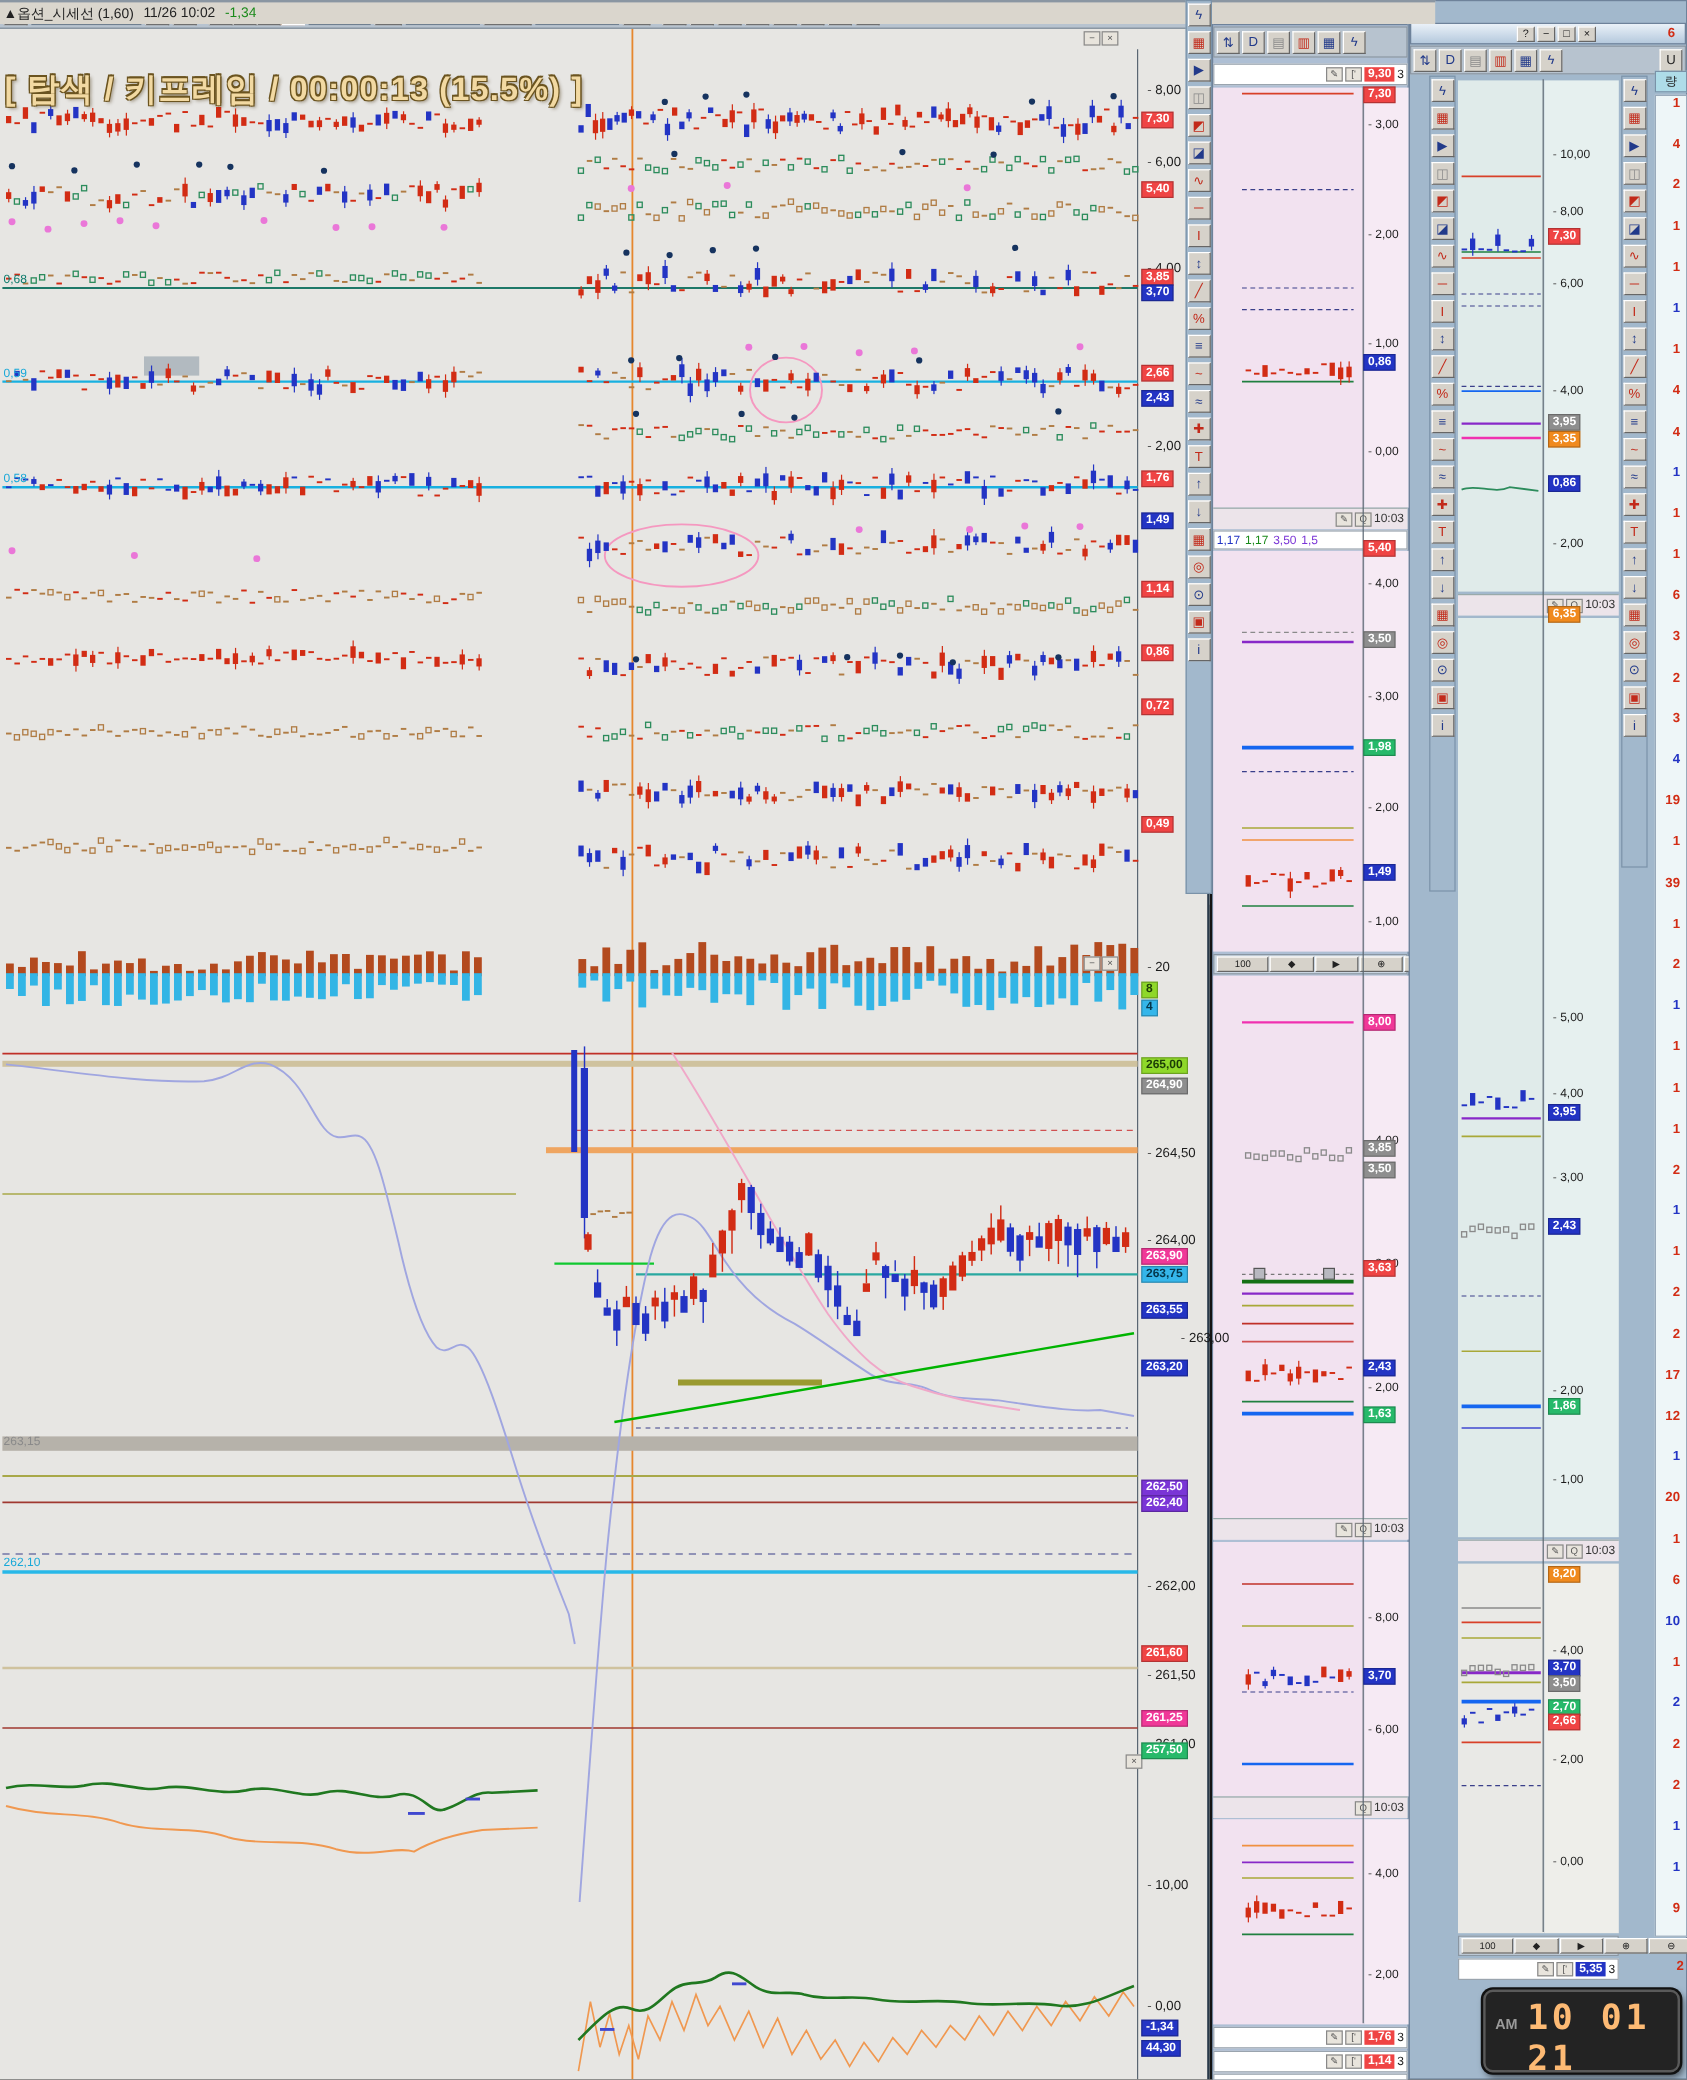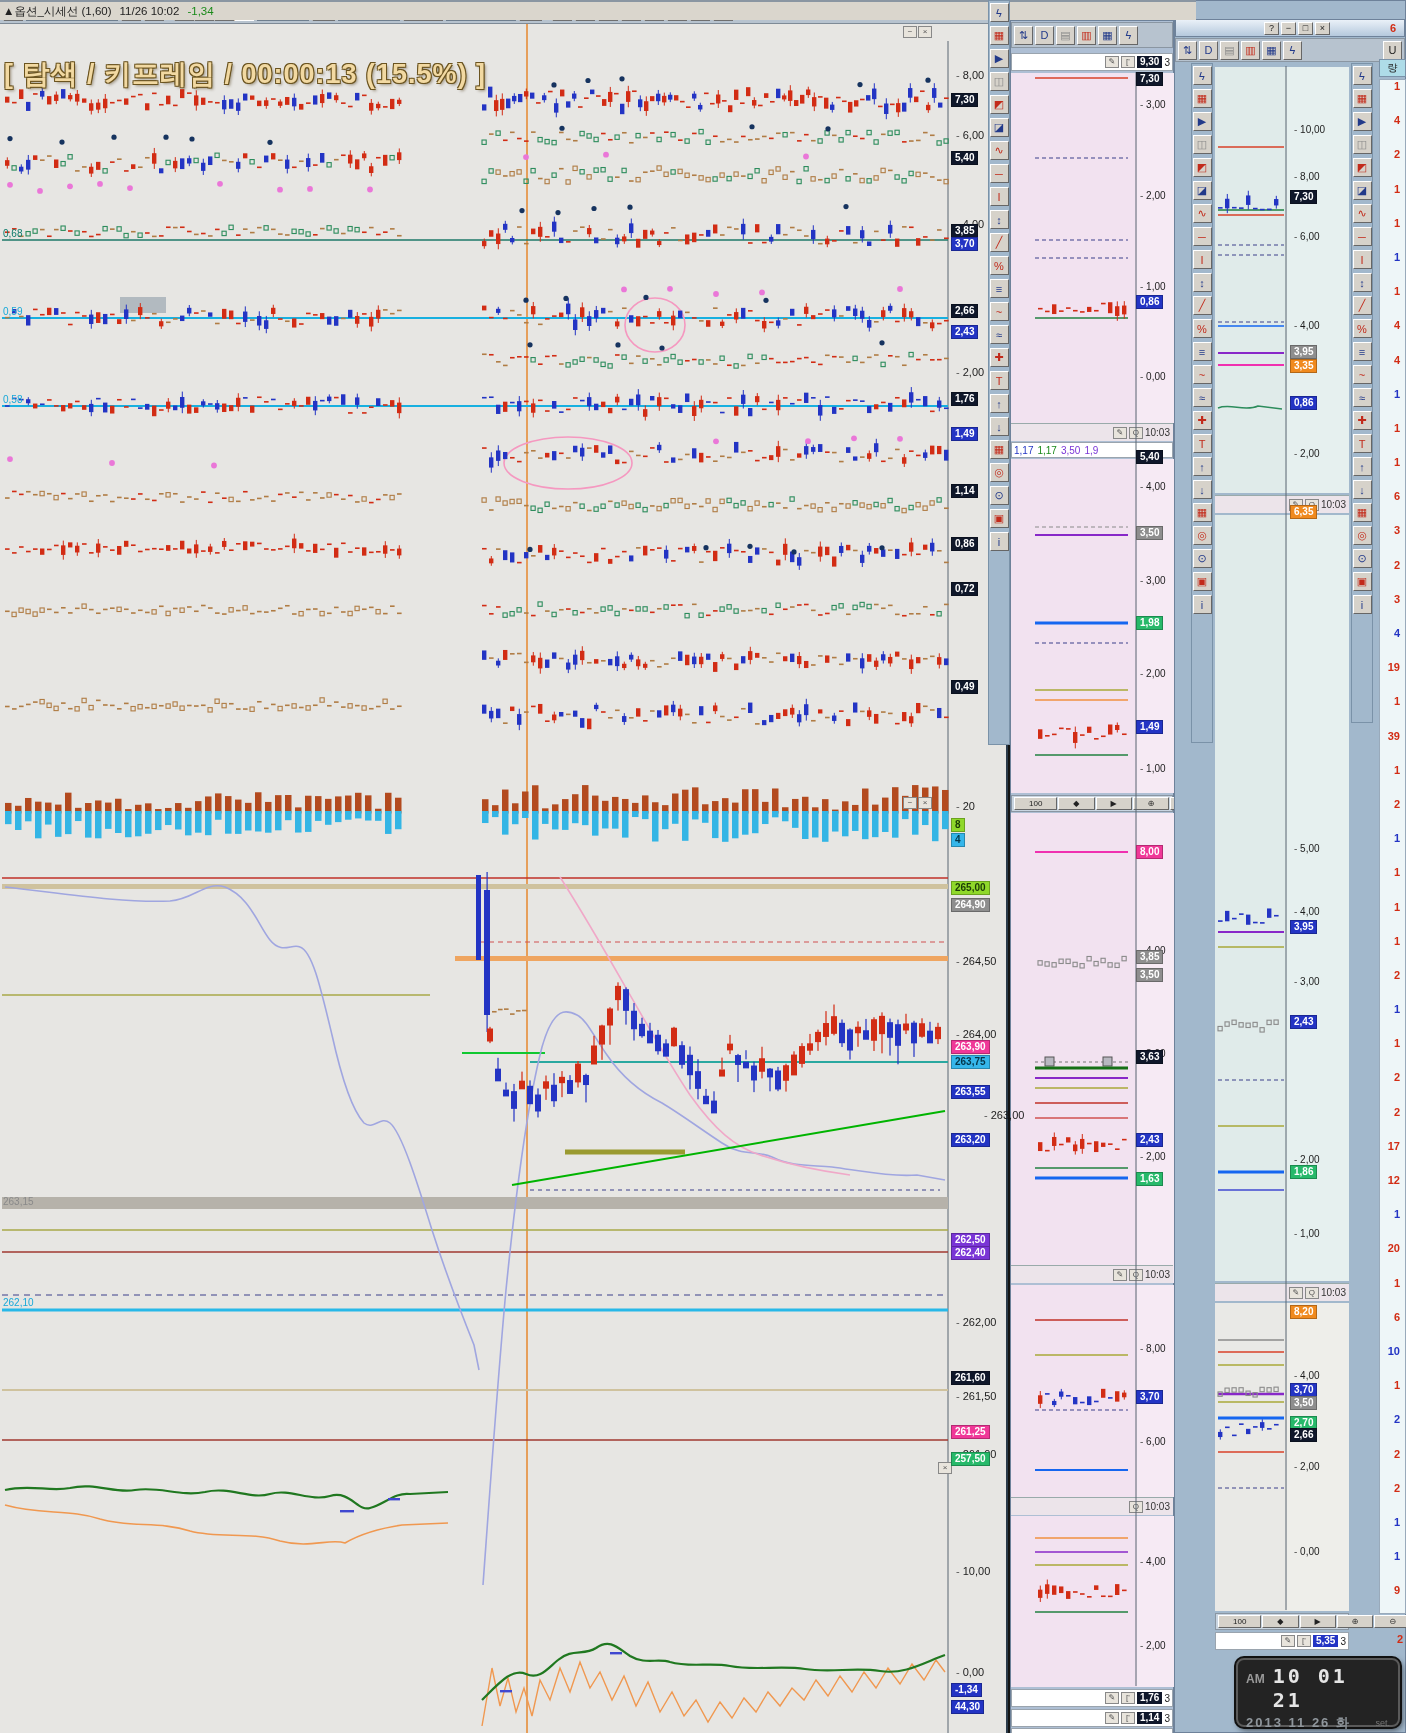--- a/index.html
+++ b/index.html
@@ -38,21 +38,21 @@
 .minbox{position:absolute;display:flex;gap:1px;z-index:4}
 
 .ovl{left:4px;top:56px;font-size:27px;font-weight:700;letter-spacing:1px;color:#f2d9a2;z-index:4;white-space:nowrap;
 text-shadow:-1px -1px 0 #6b5420,1px -1px 0 #6b5420,-1px 1px 0 #6b5420,1px 1px 0 #6b5420,2px 2px 3px rgba(60,40,0,.45)}
 
 .lbls{position:absolute;inset:0;z-index:5;pointer-events:none}
 .tk{position:absolute;font-size:11px;color:#1c1c1c;white-space:nowrap}
 .tk::before{content:"- ";color:#555}
 .tksm{font-size:10px}
 .bd{position:absolute;font-size:10px;font-weight:700;color:#fff;line-height:12px;padding:0 3px;border:1px solid rgba(0,0,0,.25);white-space:nowrap}
-.r{background:#0f172a}.b{background:#2334c4}.g{background:#27b96a}.lm{background:#8fd82a;color:#1c3c06}
+.r{background:#ef4444}.b{background:#2334c4}.g{background:#27b96a}.lm{background:#8fd82a;color:#1c3c06}
 .gy{background:#8e8e8e}.m{background:#f03898}.cy{background:#35b6ea;color:#04364a}.p{background:#7a35d6}.o{background:#f08a1e}
 .tkm{left:956px}.bdm{left:951px}
 .tka{left:1140px}.bda{left:1136px}
 .tkb{left:1294px}.bdb{left:1290px}
 .ll{position:absolute;left:3px;font-size:10px;white-space:nowrap}
 .gyl{color:#8a8a8a}.cyl{color:#18a8d8}.te{color:#0a7a6a}
 
 .wina{left:1010px;top:0;width:164px;height:1733px;background:#aebfd4;border:1px solid #6e829a;z-index:1}
 .a-plotbg{position:absolute;left:0;width:126px;background:#f2e2f0}
 .a-axbg{position:absolute;left:126px;width:37px;background:#f6eaf4}
@@ -67,21 +67,21 @@
 .b-plotbg{position:absolute;left:40px;width:72px;background:#e0ebea}
 .b-axbg{position:absolute;left:112px;width:62px;background:#e6f0ef}
 .volhead{position:absolute;left:204px;top:58px;width:27px;height:18px;background:#aedce8;border:1px solid #7a92a8;font-size:10px;display:flex;align-items:center;justify-content:center}
 .vollist{position:absolute;left:204px;top:78px;width:27px;height:1535px;background:#eef6f8;border:1px solid #9ab;display:flex;flex-direction:column;overflow:hidden}
 .vnum{height:34.2px;font-size:11px;font-weight:700;text-align:right;padding-right:5px;flex:none}
 .vr{color:#d22c14}.vb{color:#2334c4}
 
 .clock{left:1236px;top:1658px;width:164px;height:69px;background:#232323;border:2px solid #5a5a5a;border-radius:8px;box-shadow:0 0 0 2px #111,2px 3px 6px rgba(0,0,0,.6);z-index:10;padding:4px 8px}
 .cl-r1{display:flex;align-items:baseline;gap:8px}
 .cl-ampm{color:#9a9a9a;font-size:12px;font-weight:700}
-.cl-time{font-family:"DejaVu Sans Mono",monospace;font-size:20px;font-weight:700;color:#e5e5e5;letter-spacing:3px}
+.cl-time{font-family:"DejaVu Sans Mono",monospace;font-size:29px;font-weight:700;color:#fdba74;letter-spacing:3px}
 .cl-r2{display:flex;align-items:center;gap:8px;margin-top:2px}
 .cl-date{color:#8f969c;font-size:13px;font-weight:700;letter-spacing:2px}
 .cl-set{margin-left:auto;color:#777;font-size:9px}
 #sv{position:absolute;left:0;top:0;z-index:2;pointer-events:none}
 .winc{left:1310px;top:0;width:96px;height:18px;background:#b7c3cf;border:1px solid #8a96a2;display:flex;align-items:center;gap:2px;padding:0 2px;z-index:0}
 </style>
 </head>
 <body>
 
 <div class="abs tt">
@@ -230,21 +230,21 @@
   <div class="a-axbg" style="top:72px;height:350px"></div>
   <div class="foot" style="left:0;top:422px;width:162px;height:18px">
     <span class="mbx">✎</span>
       <span class="mbx">Q</span>
     <span>10:03</span>
   </div>
   <div class="hrow" style="left:0;top:441px;width:162px;height:16px;justify-content:flex-start;gap:4px">
     <span class="blu">1,17</span>
     <span class="grn">1,17</span>
     <span style="color:#7a35d6">3,50</span>
-    <span style="color:#7a35d6">1,9</span>
+    <span style="color:#7a35d6">1,5</span>
   </div>
   <div class="a-plotbg" style="top:458px;height:334px"></div>
   <div class="a-axbg" style="top:458px;height:334px"></div>
   <div class="zbar" style="left:0;top:794px;width:162px;height:17px">
     <span style="display:inline-flex;gap:1px">
         <span class="zbtn">100</span>
         <span class="zbtn">◆</span>
         <span class="zbtn">▶</span>
         <span class="zbtn">⊕</span>
         <span class="zbtn">⊖</span>

